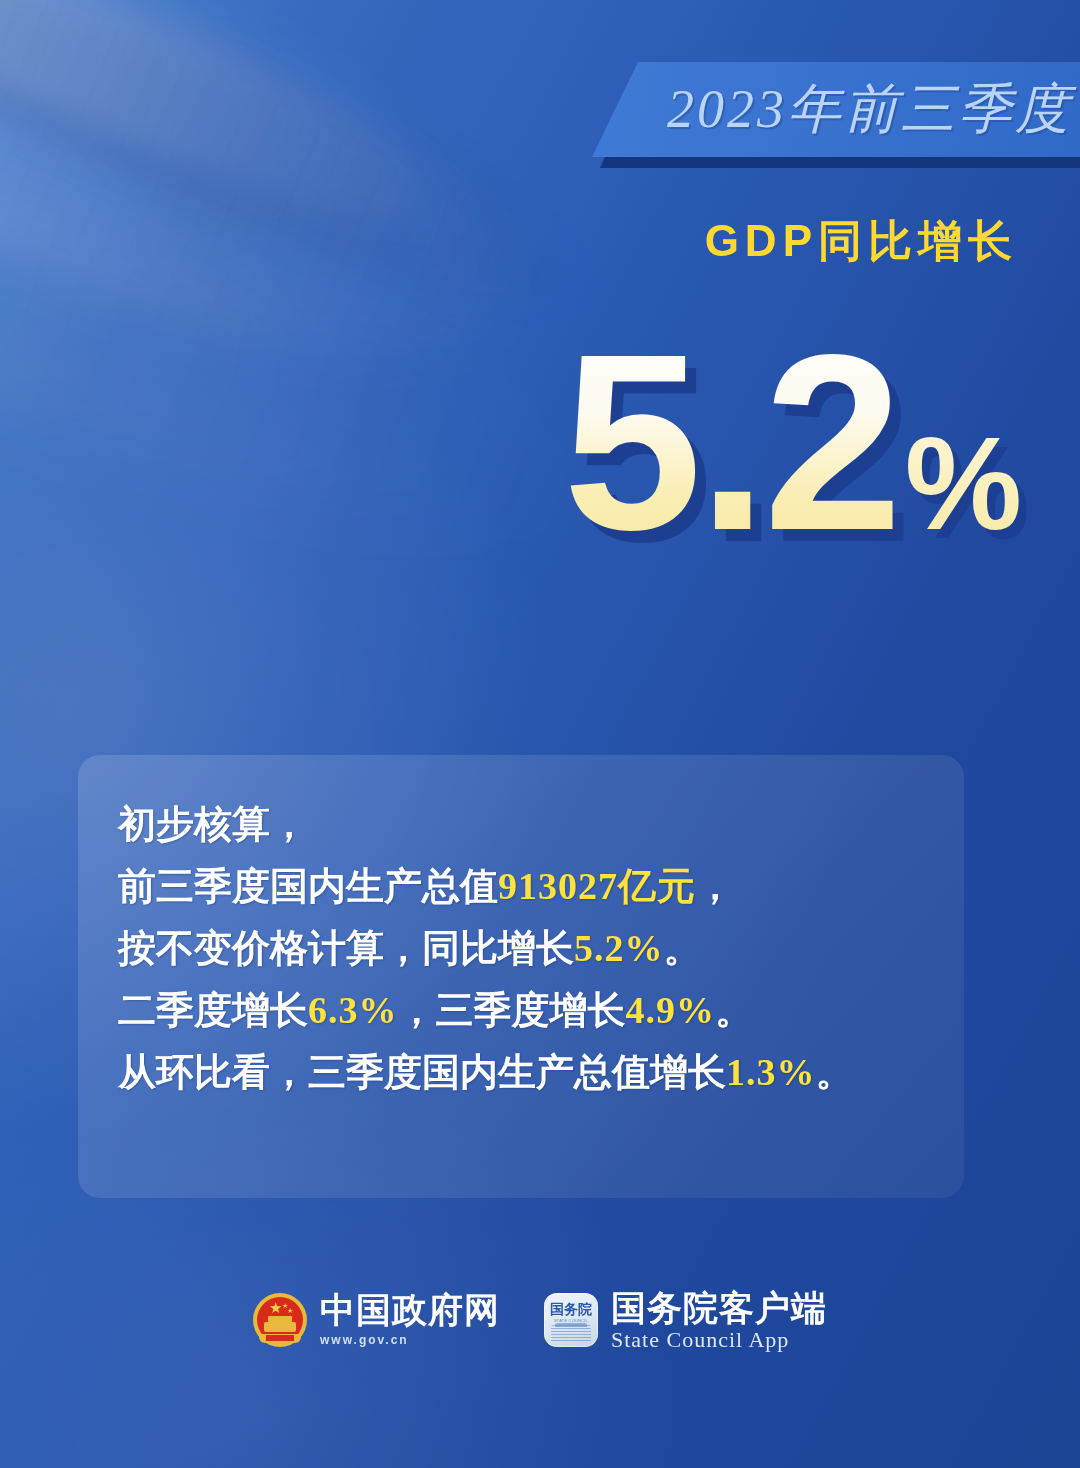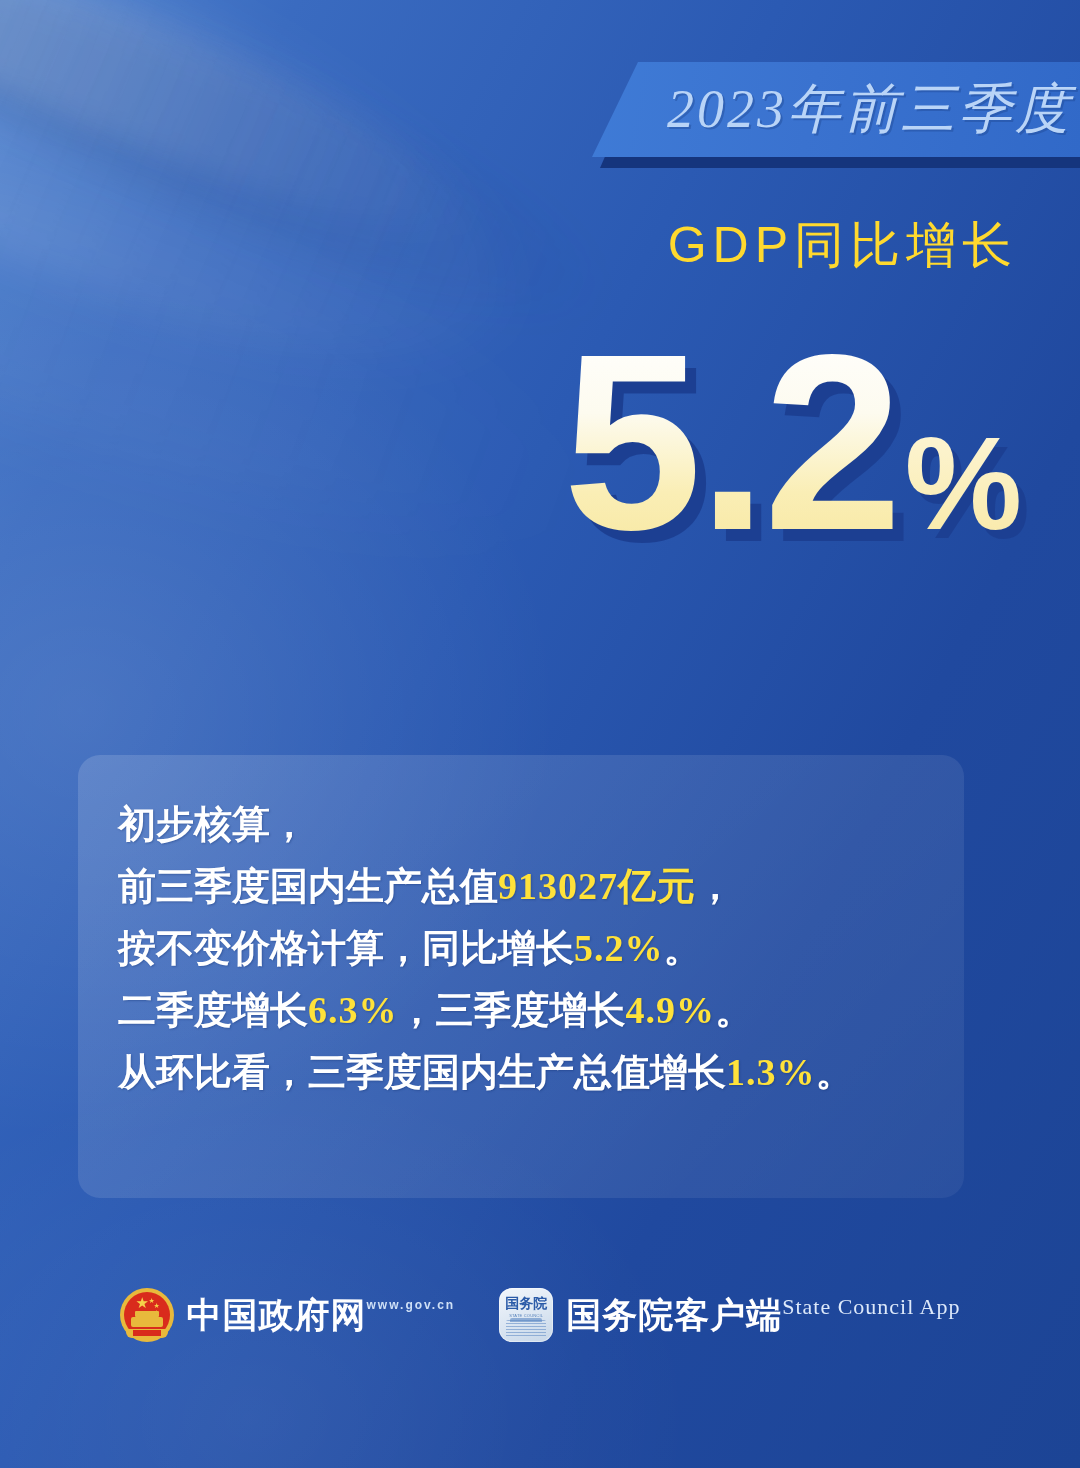--- a/index.html
+++ b/index.html
@@ -114,22 +114,22 @@
     text-shadow: 2px 2px 0 rgba(26,62,136,0.35);
     white-space: nowrap;
   }
 
   
   .gdp-title {
     position: absolute;
     right: 62px;
     top: 212px;
     font-family: "Liberation Sans", sans-serif;
-    font-weight: normal;
-    font-size: 50px;
+    font-weight: bold;
+    font-size: 44px;
     letter-spacing: 6px;
     color: #ffd92e;
     white-space: nowrap;
   }
 
   
   .hero {
     position: absolute;
     right: 58px;
     top: 318px;
@@ -205,21 +205,21 @@
     justify-content: center;
     gap: 44px;
   }
   .brand {
     display: flex;
     align-items: center;
     gap: 13px;
   }
   .brand-text {
     display: flex;
-    flex-direction: row;
+    flex-direction: column;
     justify-content: center;
   }
   .brand-cn {
     font-family: "Liberation Sans", sans-serif;
     font-weight: bold;
     font-size: 35px;
     line-height: 40px;
     color: #ffffff;
     letter-spacing: 1px;
     white-space: nowrap;
@@ -318,21 +318,21 @@
     background: linear-gradient(160deg, #f2f6fb 0%, #dbe6f2 55%, #c6d6e8 100%);
     overflow: hidden;
     box-shadow: inset 0 0 0 1px rgba(255,255,255,0.4);
   }
   .appicon .ic-cn {
     position: absolute;
     top: 9px;
     left: 0;
     right: 0;
     text-align: center;
-    font-family: Liberation Serif, serif;
+    font-family: Liberation Sans, sans-serif;
     font-weight: bold;
     font-size: 14px;
     line-height: 14px;
     color: #2b5ba8;
     letter-spacing: 0px;
   }
   .appicon .ic-en {
     position: absolute;
     top: 25px;
     left: 0;

